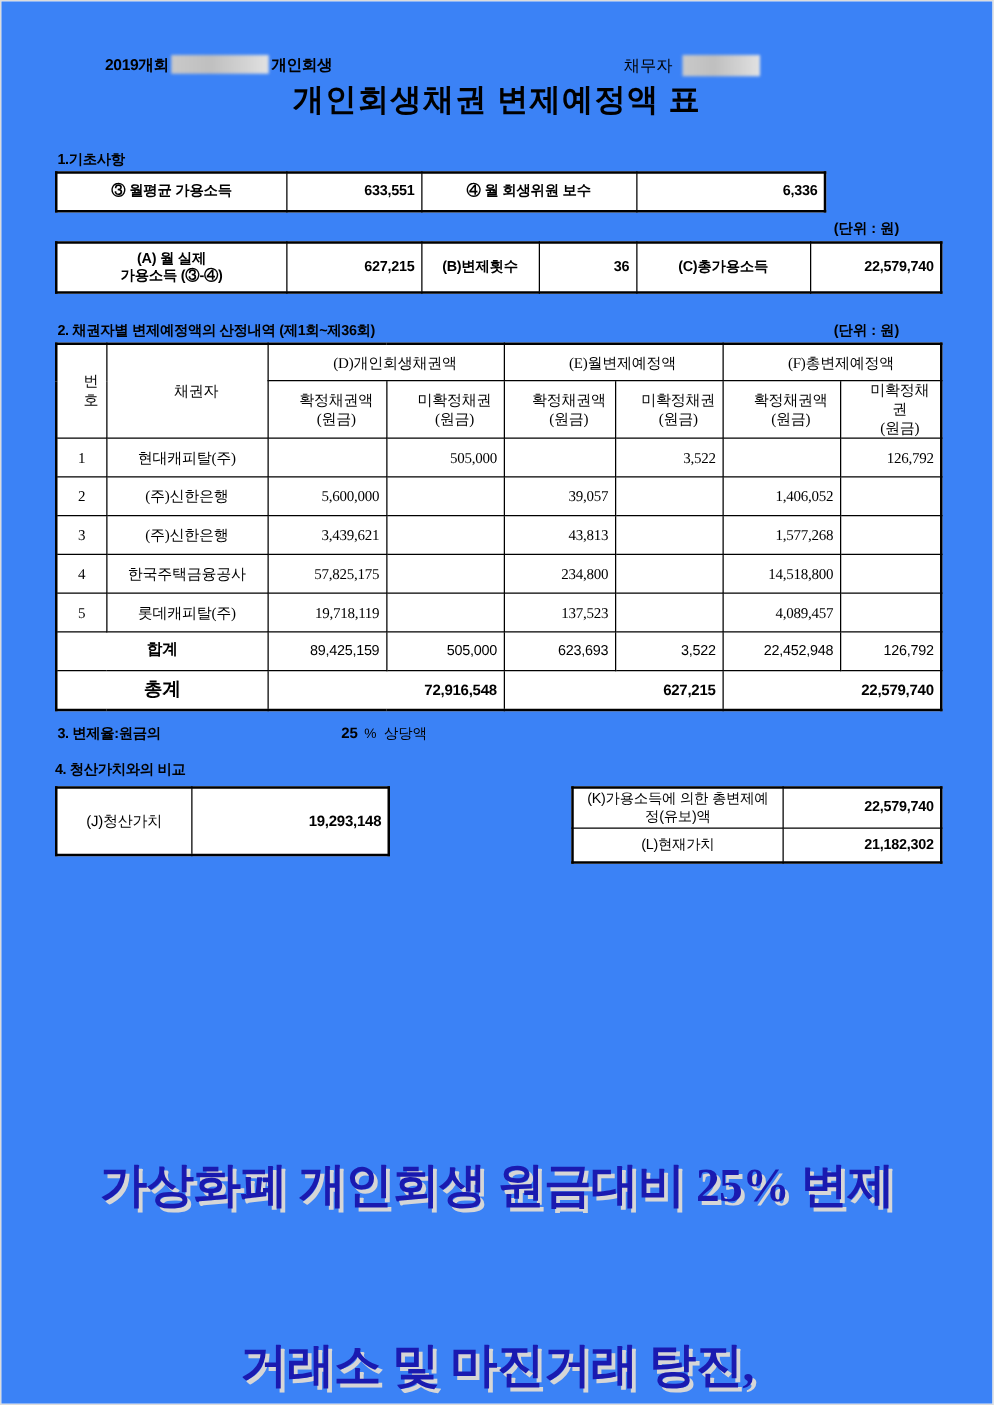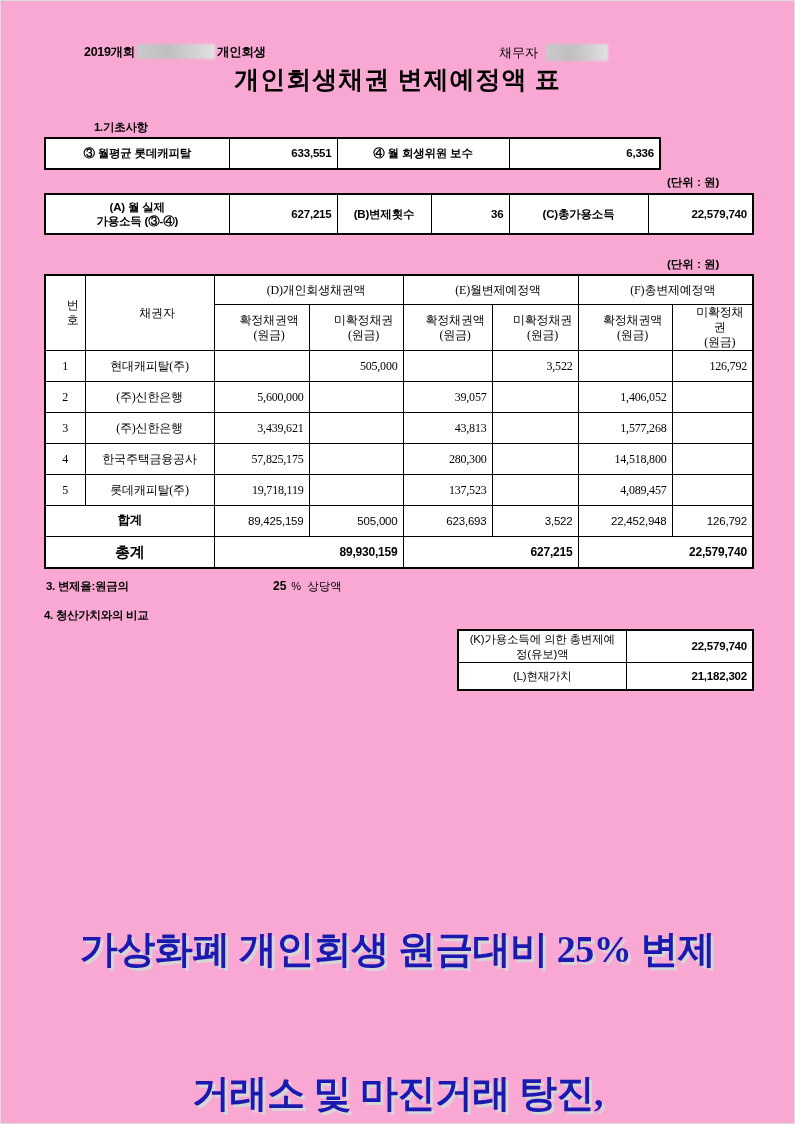--- a/index.html
+++ b/index.html
@@ -15,21 +15,21 @@
     position: relative;
     overflow: hidden;
     box-sizing: border-box;
     border: 1px solid #dcdcdc;
   }
 
   .page {
     position: relative;
     width: 793px;
     height: 1122px;
-    background: #f9a8d4;
+    background: #3b82f6;
   }
 
   
   .doc-header {
     position: absolute;
     left: 0; top: 40px;
     width: 100%;
     height: 60px;
   }
   .case-line {
@@ -132,21 +132,21 @@
     font-family: "Liberation Serif", serif;
     font-size: 12px;
     padding-left: 20px;
   }
   #tbl-creditors tr.datarow td { height: 30px; }
   #tbl-creditors tr.sumrow td {
     height: 30px;
     font-family: "Liberation Sans", sans-serif;
     font-size: 11.5px;
   }
-  #tbl-creditors tr.sumrow td.lbl { font-weight: bold; font-size: 12.5px; }
+  #tbl-creditors tr.sumrow td.lbl { font-weight: bold; font-size: 12.5px; font-family: Liberation Mono, monospace; }
   #tbl-creditors tr.totalrow td {
     height: 30px;
     font-family: "Liberation Sans", sans-serif;
     font-size: 12px;
     font-weight: bold;
   }
   #tbl-creditors tr.totalrow td.lbl { font-size: 15px; margin-left: 32px; }
   .cred-name { text-align: center; font-size: 11.5px; font-family: "Liberation Sans", sans-serif; letter-spacing: -0.4px;}
 
   
@@ -200,32 +200,32 @@
   <div class="doc-header">
     <div class="case-line">
       <span>2019개회</span><span class="redact r1"></span><span>개인회생</span>
     </div>
     <div class="debtor-line">
       <span>채무자</span><span class="redact r2"></span>
     </div>
     <div class="doc-title">개인회생채권 변제예정액 표</div>
   </div>
 
-  <div class="sec-label" style="left:45px; top:119px;margin-left:48px;">1.기초사항</div>
+  <div class="sec-label" style="left:45px; top:119px;">1.기초사항</div>
 
   <table class="grid thick" id="tbl-basic">
     <colgroup>
       <col style="width:184px">
         <col style="width:108px">
         <col style="width:172px">
         <col style="width:151px">
     </colgroup>
     <tbody>
       <tr>
-        <td class="c b">③ 월평균 롯데캐피탈</td>
+        <td class="c b">③ 월평균 가용소득</td>
         <td class="r b">633,551</td>
         <td class="c b">④ 월 회생위원 보수</td>
         <td class="r b">6,336</td>
       </tr>
     </tbody>
   </table>
 
   <div class="unit-label" style="left:666px; top:174px;">(단위 : 원)</div>
 
   <table class="grid thick" id="tbl-income">
@@ -245,20 +245,21 @@
         </td>
         <td class="r b">627,215</td>
         <td class="c b">(B)변제횟수</td>
         <td class="r b">36</td>
         <td class="c b">(C)총가용소득</td>
         <td class="r b">22,579,740</td>
       </tr>
     </tbody>
   </table>
 
+  <div class="sec-label" style="left:45px; top:256px;">2. 채권자별 변제예정액의 산정내역 (제1회~제36회)</div>
   <div class="unit-label" style="left:666px; top:256px;">(단위 : 원)</div>
 
   <table class="grid thick" id="tbl-creditors">
     <colgroup>
       <col style="width:40px">
         <col style="width:129px">
       <col style="width:95px">
         <col style="width:94px">
       <col style="width:89px">
         <col style="width:86px">
@@ -328,21 +329,21 @@
         <td class="r">43,813</td>
         <td class="r"></td>
         <td class="r">1,577,268</td>
         <td class="r"></td>
       </tr>
       <tr class="datarow">
         <td class="c">4</td>
         <td class="cred-name">한국주택금융공사</td>
         <td class="r">57,825,175</td>
         <td class="r"></td>
-        <td class="r">280,300</td>
+        <td class="r">234,800</td>
         <td class="r"></td>
         <td class="r">14,518,800</td>
         <td class="r"></td>
       </tr>
       <tr class="datarow">
         <td class="c">5</td>
         <td class="cred-name">롯데캐피탈(주)</td>
         <td class="r">19,718,119</td>
         <td class="r"></td>
         <td class="r">137,523</td>
@@ -355,34 +356,46 @@
         <td class="c lbl" colspan="2">합계</td>
         <td class="r">89,425,159</td>
         <td class="r">505,000</td>
         <td class="r">623,693</td>
         <td class="r">3,522</td>
         <td class="r">22,452,948</td>
         <td class="r">126,792</td>
       </tr>
       <tr class="totalrow">
         <td class="c lbl" colspan="2">총계</td>
-        <td class="r" colspan="2">89,930,159</td>
+        <td class="r" colspan="2">72,916,548</td>
         <td class="r" colspan="2">627,215</td>
         <td class="r" colspan="2">22,579,740</td>
       </tr>
     </tbody>
   </table>
 
   <div class="sec-label" id="sec3">3.    변제율:원금의</div>
   <div id="sec3-pct">
     <span>25</span><span class="pct-sym">%</span><span class="pct-tail">상당액</span>
   </div>
 
   <div class="sec-label" id="sec4">4. 청산가치와의 비교</div>
 
+  <table class="grid thick" id="tbl-liq">
+    <colgroup>
+        <col style="width:108px">
+        <col style="width:158px">
+      </colgroup>
+    <tbody>
+      <tr>
+        <td class="c">(J)청산가치</td>
+        <td class="r b">19,293,148</td>
+      </tr>
+    </tbody>
+  </table>
 
   <table class="grid thick" id="tbl-kl">
     <colgroup>
         <col style="width:168px">
         <col style="width:127px">
       </colgroup>
     <tbody>
       <tr class="k">
         <td class="c">
           <span>(K)가용소득에 의한 총변제예</span><br>

